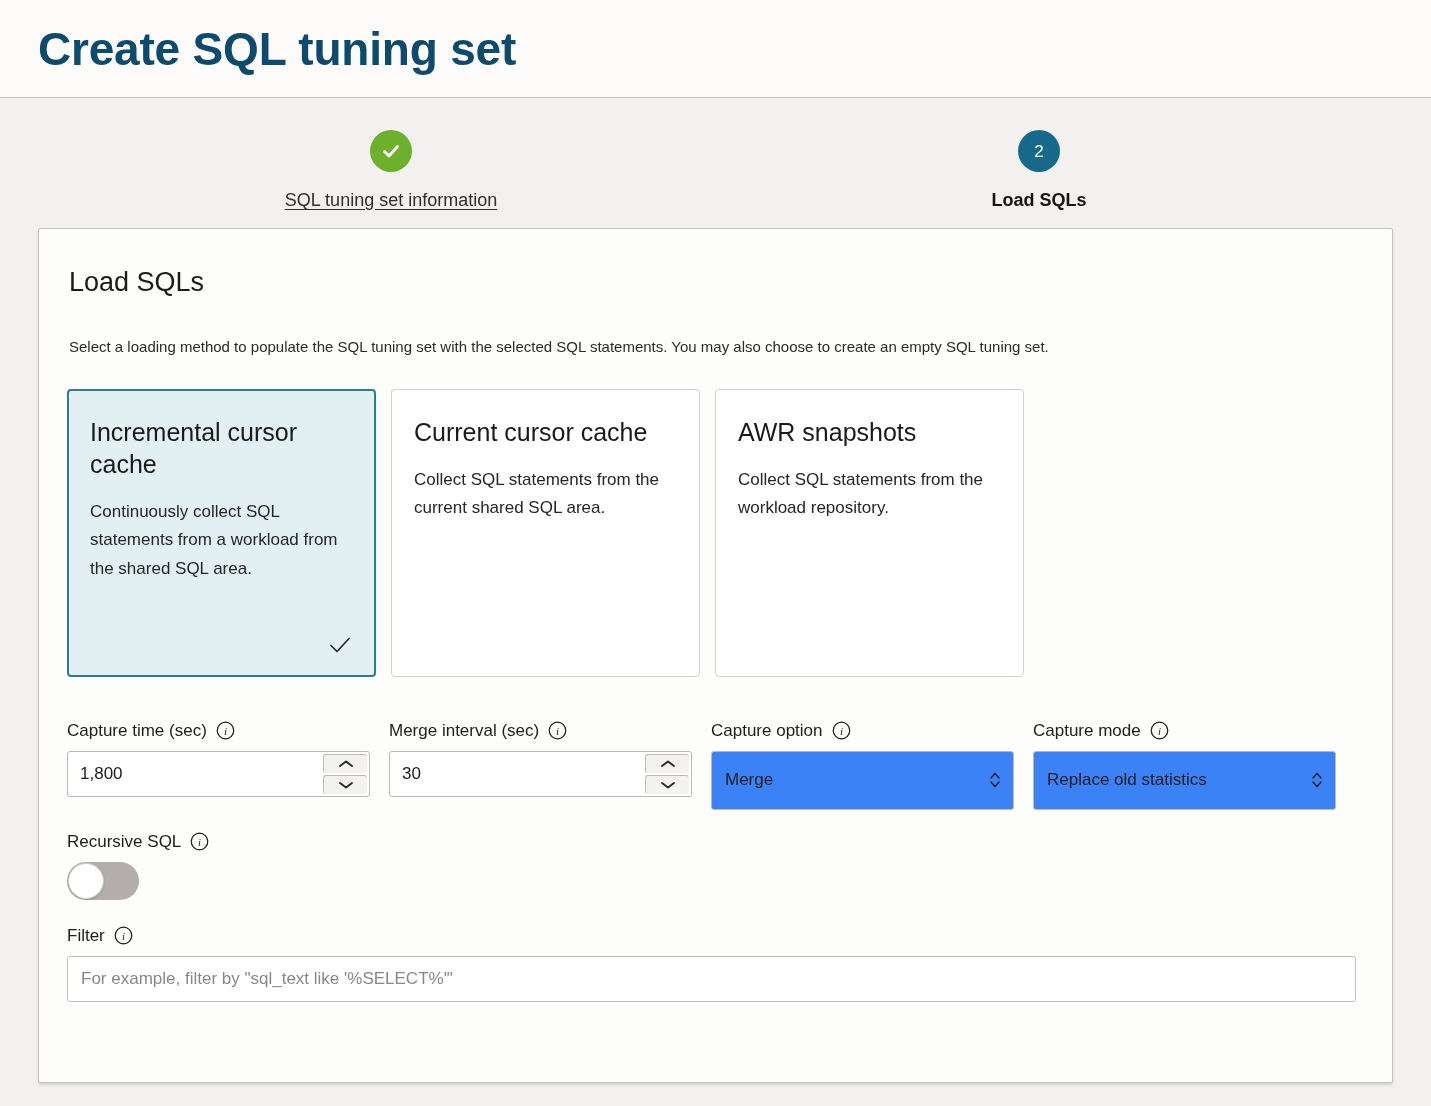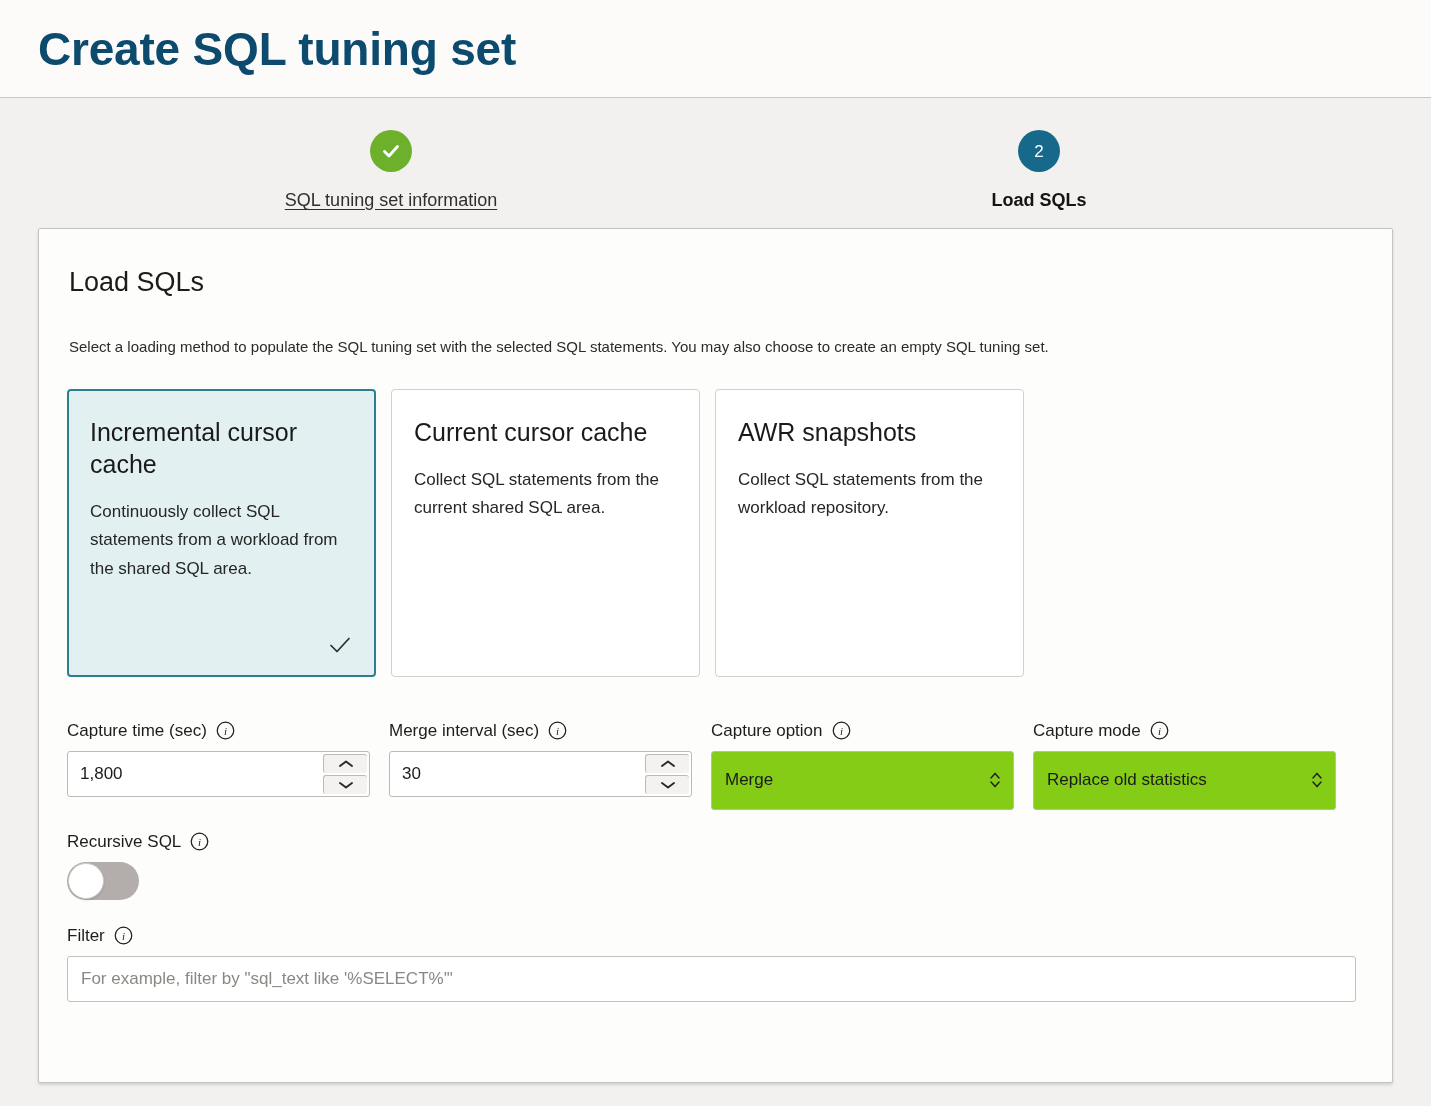--- a/index.html
+++ b/index.html
@@ -221,21 +221,21 @@
   }
   .spin-btn:last-child { margin-bottom: 2px; }
   .spin-btn svg { display: block; }
 
   
   .sel-input {
     position: relative;
     height: 59px;
     border: 1px solid #bdbab6;
     border-radius: 3px;
-    background: #84cc16;
+    background: #3b82f6;
     display: flex;
     align-items: center;
     padding: 0 34px 0 13px;
     font-size: 17px;
     color: #1b1b1b;
     cursor: pointer;
   }
   .sel-arrows {
     position: absolute;
     right: 12px;

